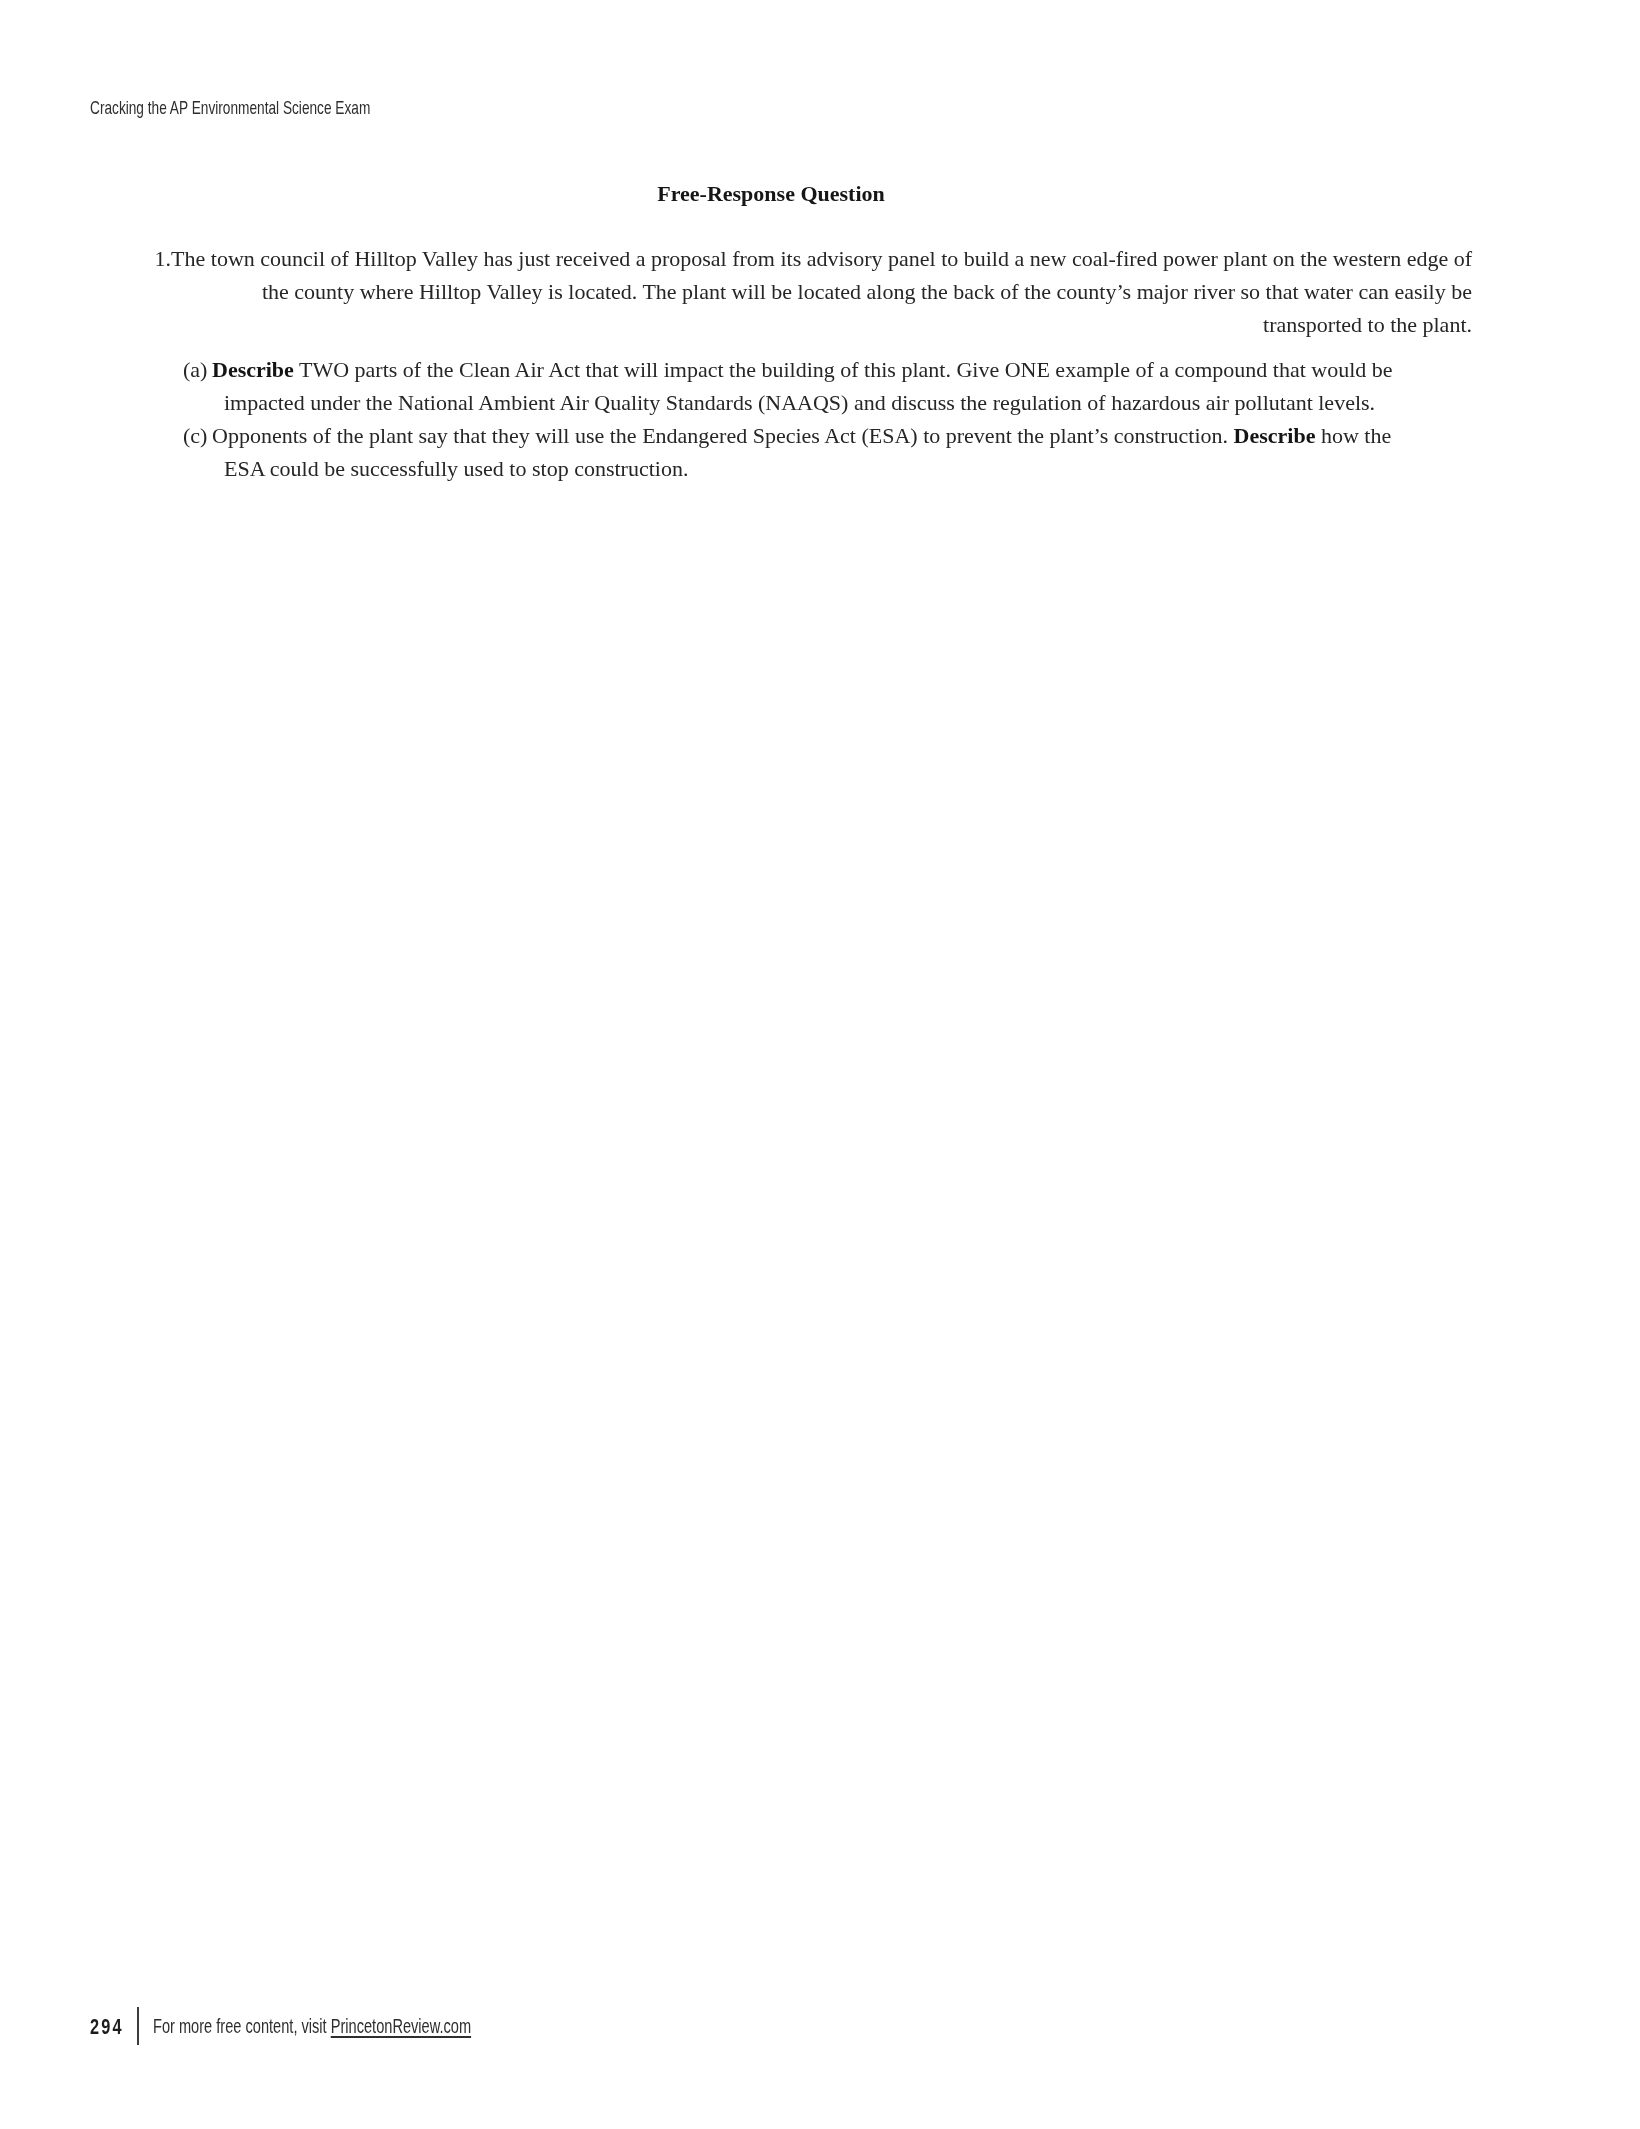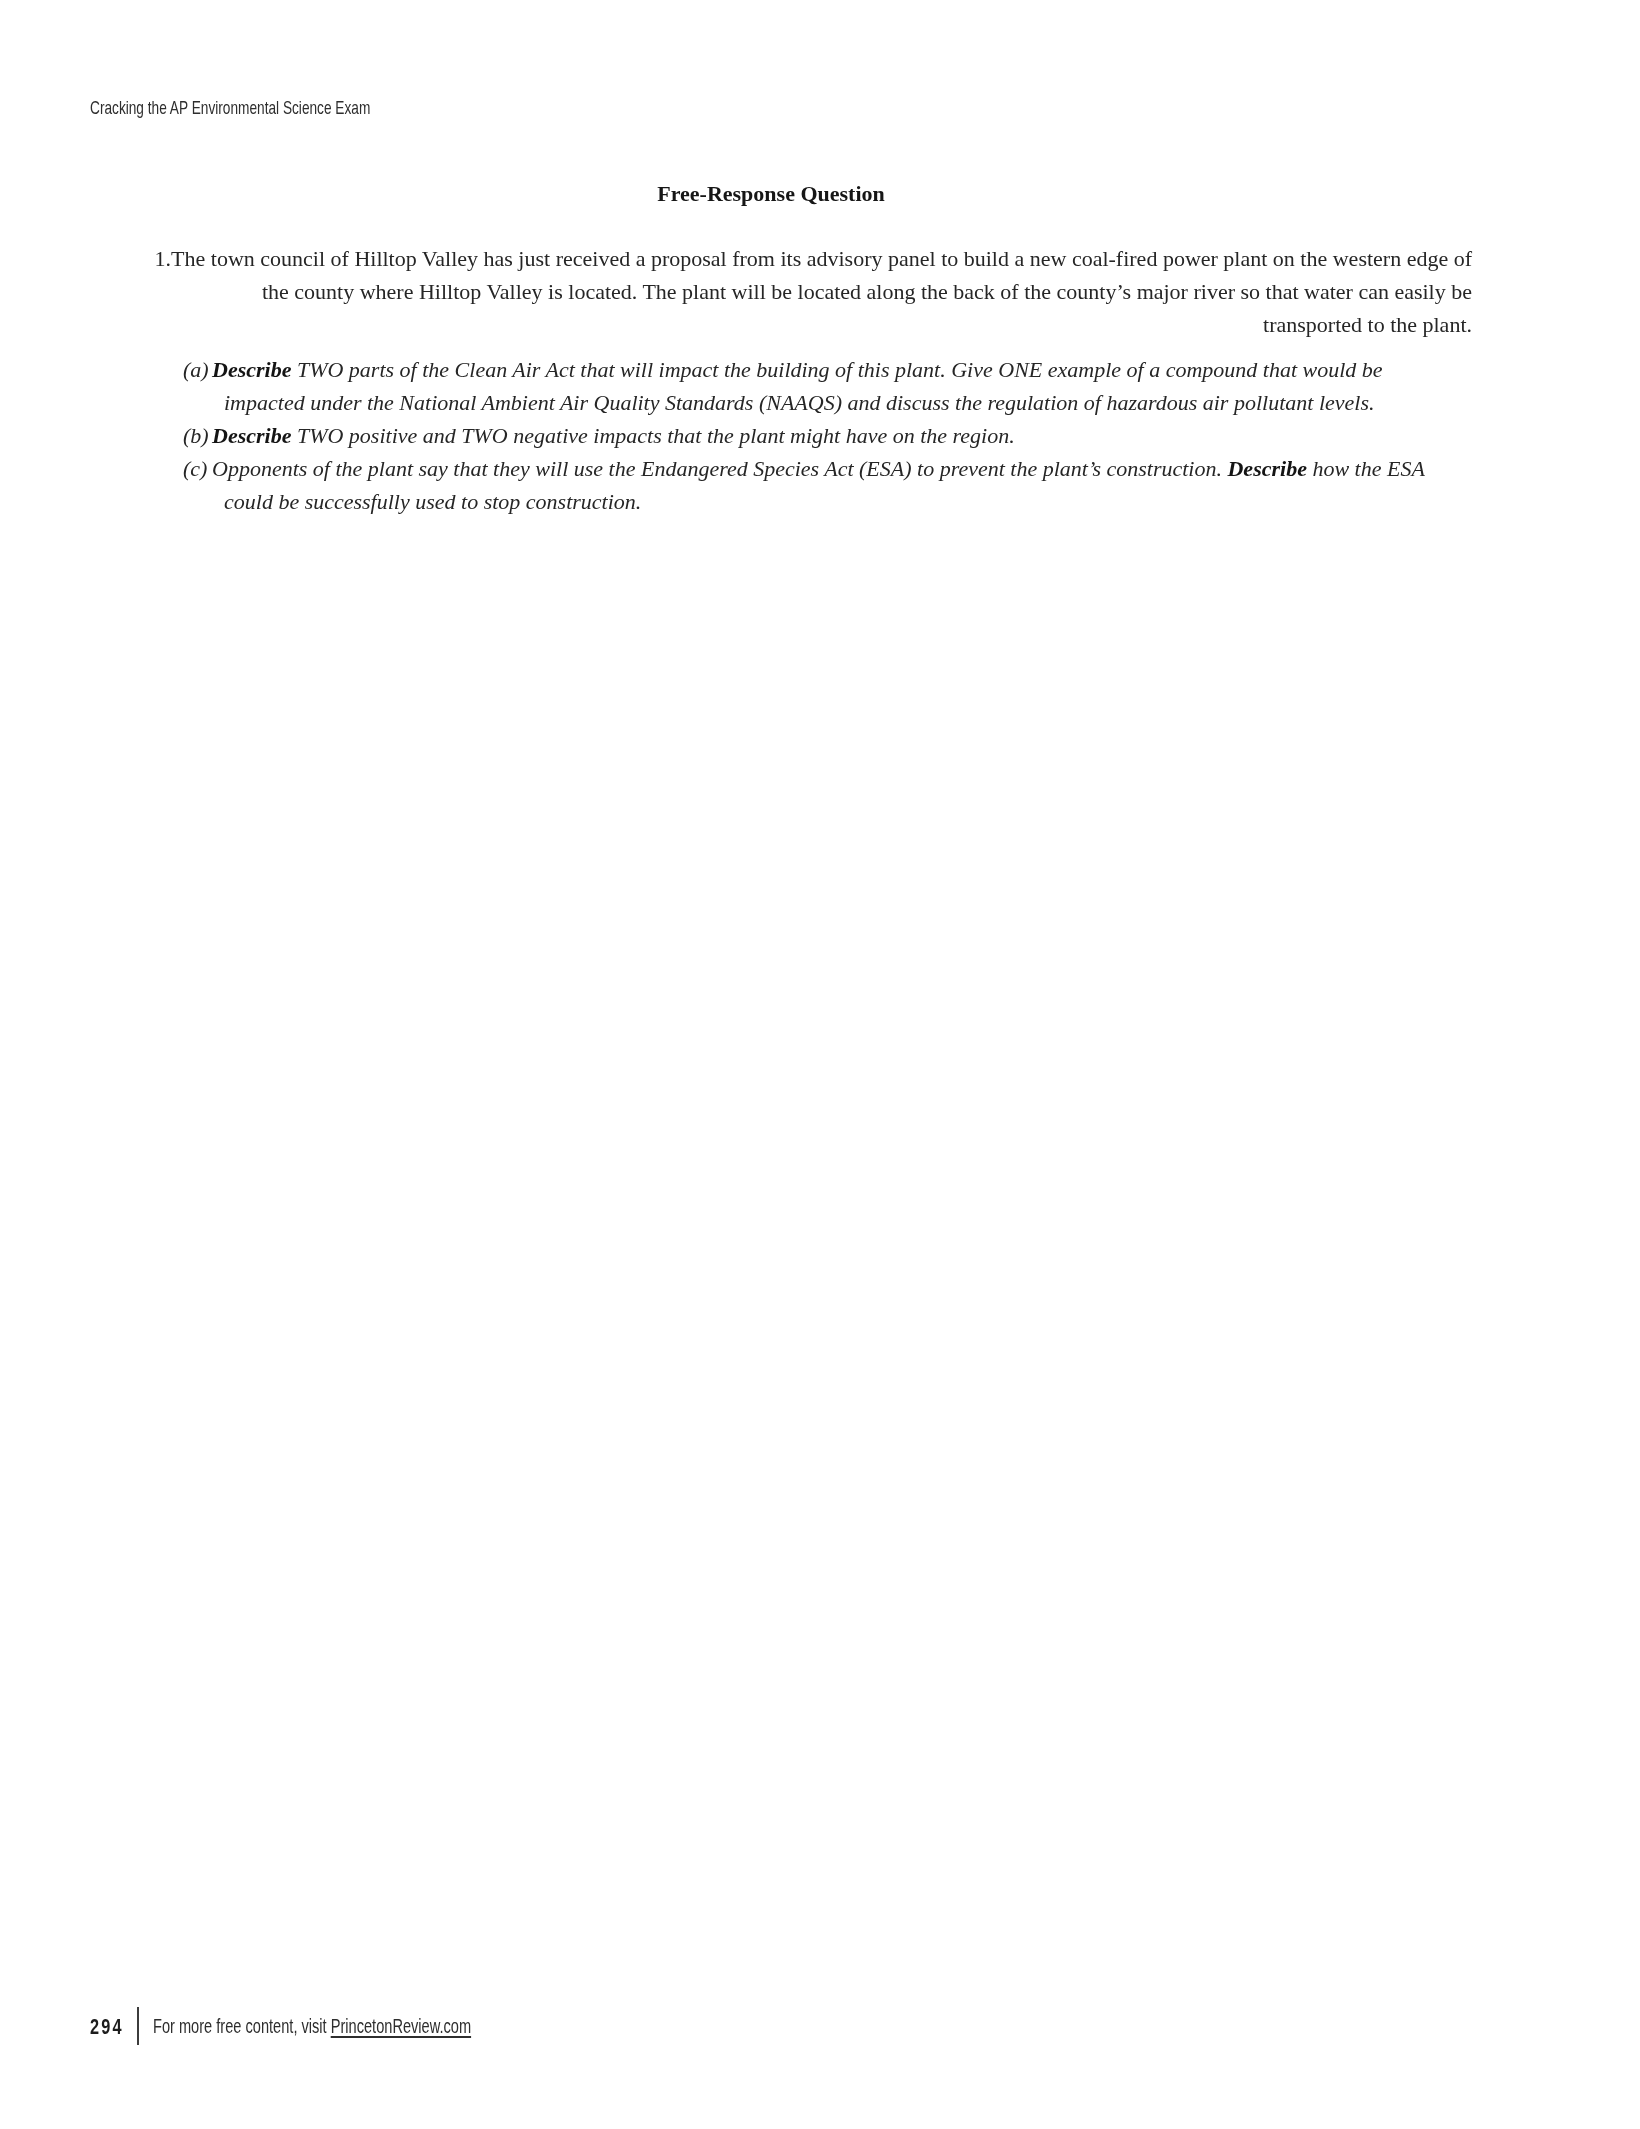--- a/index.html
+++ b/index.html
@@ -57,21 +57,20 @@
     width: 25px;
     text-indent: 0;
   }
 
   
   .parts {
     position: absolute;
     left: 163px;
     top: 353px;
     width: 1247px;
-    font-style: italic;
   }
   .part {
     padding-left: 41px;
     width: 1206px;
     text-indent: -41px;
     font-size: 22px;
     line-height: 33px;
     text-align: left;
   }
   .plabel {
@@ -127,21 +126,20 @@
 <div class="page">
 
   <div class="running-header">Cracking the AP Environmental Science Exam</div>
 
   <div class="section-title">Free-Response Question</div>
 
   <div class="question-stem"><span class="qnum">1.</span><span>The town council of Hilltop Valley has just received a proposal from its advisory panel to build a new coal-fired power plant on the western edge of the county where Hilltop Valley is located. The plant will be located along the back of the county’s major river so that water can easily be transported to the plant.</span></div>
 
   <div class="parts">
     <div class="part"><span class="plabel">(a)</span><span></span><b>Describe</b><span> TWO parts of the Clean Air Act that will impact the building of this plant. Give ONE example of a compound that would be impacted under the National Ambient Air Quality Standards (NAAQS) and discuss the regulation of hazardous air pollutant levels.</span></div>
-    <div class="part"><span class="plabel">(b)</span><span></span><b>Describe</b><span> TWO positive and TWO negative impacts that the plant might have on the region.</span></div>
     <div class="part"><span class="plabel">(c)</span><span>Opponents of the plant say that they will use the Endangered Species Act (ESA) to prevent the plant’s construction. </span><b>Describe</b><span> how the ESA could be successfully used to stop construction.</span></div>
   </div>
 
   <div>
     <span class="footer-pagenum">294</span>
     <span class="footer-divider"></span>
     <span class="footer-text"><span>For more free content, visit </span><a class="footer-link">PrincetonReview.com</a></span>
   </div>
 
 </div>

